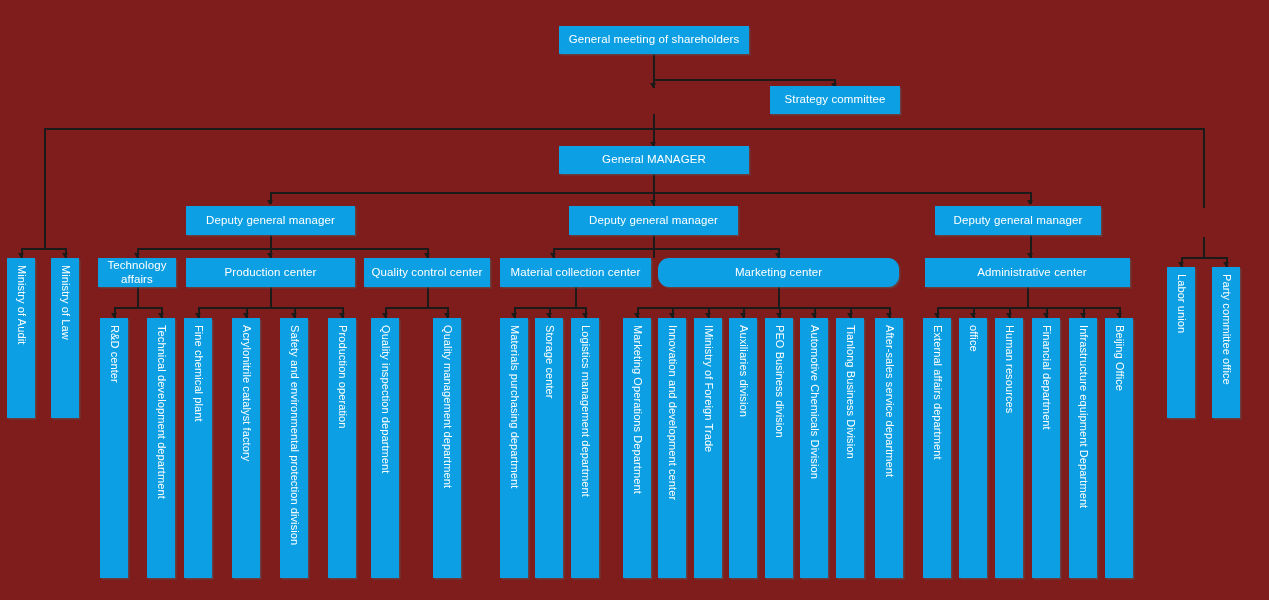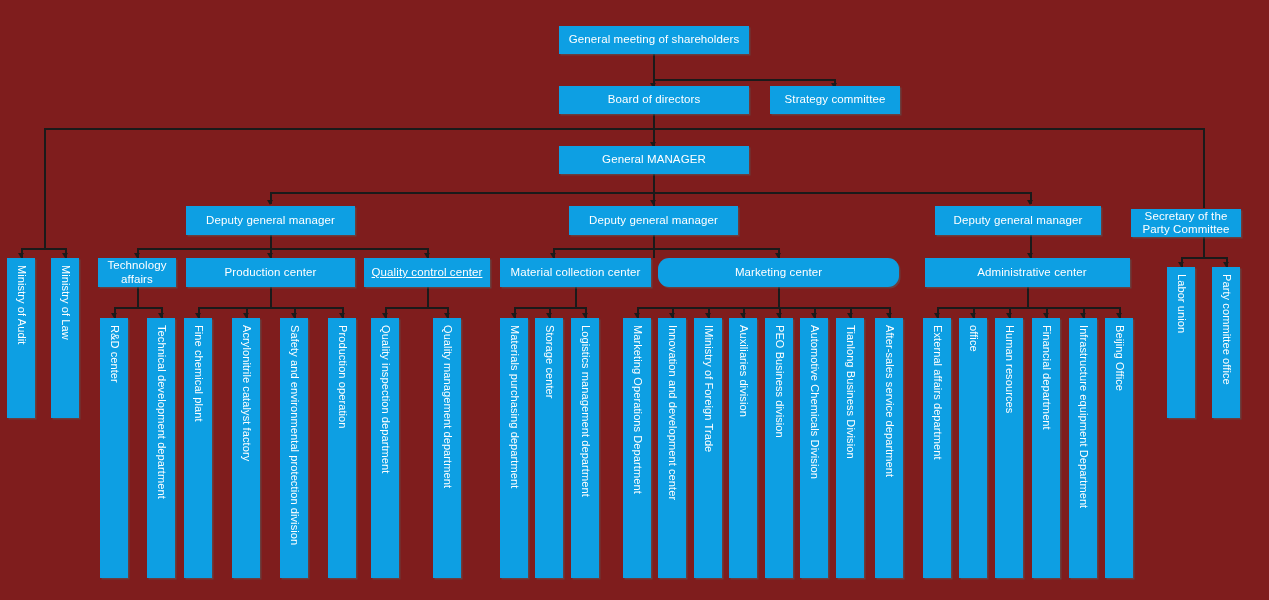--- a/index.html
+++ b/index.html
@@ -174,33 +174,31 @@
   <div class="arw" style="left:1006px;top:313px;"></div>
   <div class="ln v" style="left:1046px;top:307px;height:11px;"></div>
   <div class="arw" style="left:1043px;top:313px;"></div>
   <div class="ln v" style="left:1083px;top:307px;height:11px;"></div>
   <div class="arw" style="left:1080px;top:313px;"></div>
   <div class="ln v" style="left:1119px;top:307px;height:11px;"></div>
   <div class="arw" style="left:1116px;top:313px;"></div>
 
   <div class="node h" style="left:559px;top:26px;width:190px;height:28px;">General meeting of shareholders</div>
 
-  <div class="node h" style="left:559px;top:86px;width:190px;height:28px;">Board of directors</div>
   <div class="node h" style="left:770px;top:86px;width:130px;height:28px;">Strategy committee</div>
 
   <div class="node h" style="left:559px;top:146px;width:190px;height:28px;">General MANAGER</div>
 
   <div class="node h" style="left:186px;top:206px;width:169px;height:29px;">Deputy general manager</div>
   <div class="node h" style="left:569px;top:206px;width:169px;height:29px;">Deputy general manager</div>
   <div class="node h" style="left:935px;top:206px;width:166px;height:29px;">Deputy general manager</div>
-  <div class="node h two-line" style="left:1131px;top:209px;width:110px;height:28px;">Secretary of the Party Committee</div>
 
   <div class="node h two-line" style="left:98px;top:258px;width:78px;height:29px;">Technology affairs</div>
   <div class="node h" style="left:186px;top:258px;width:169px;height:29px;">Production center</div>
-  <div class="node h" style="left:364px;top:258px;width:126px;height:29px;text-decoration:underline;">Quality control center</div>
+  <div class="node h" style="left:364px;top:258px;width:126px;height:29px;">Quality control center</div>
   <div class="node h" style="left:500px;top:258px;width:151px;height:29px;">Material collection center</div>
   <div class="node h" style="left:658px;top:258px;width:241px;height:29px;border-radius:11px;">Marketing center</div>
   <div class="node h" style="left:925px;top:258px;width:205px;height:29px;padding-left:15px;">Administrative center</div>
 
   <div class="node v" style="left:7px;top:258px;width:28px;height:160px;">Ministry of Audit</div>
   <div class="node v" style="left:51px;top:258px;width:28px;height:160px;">Ministry of Law</div>
 
   <div class="node v" style="left:100px;top:318px;width:28px;height:260px;">R&amp;D center</div>
   <div class="node v" style="left:147px;top:318px;width:28px;height:260px;">Technical development department</div>
 

